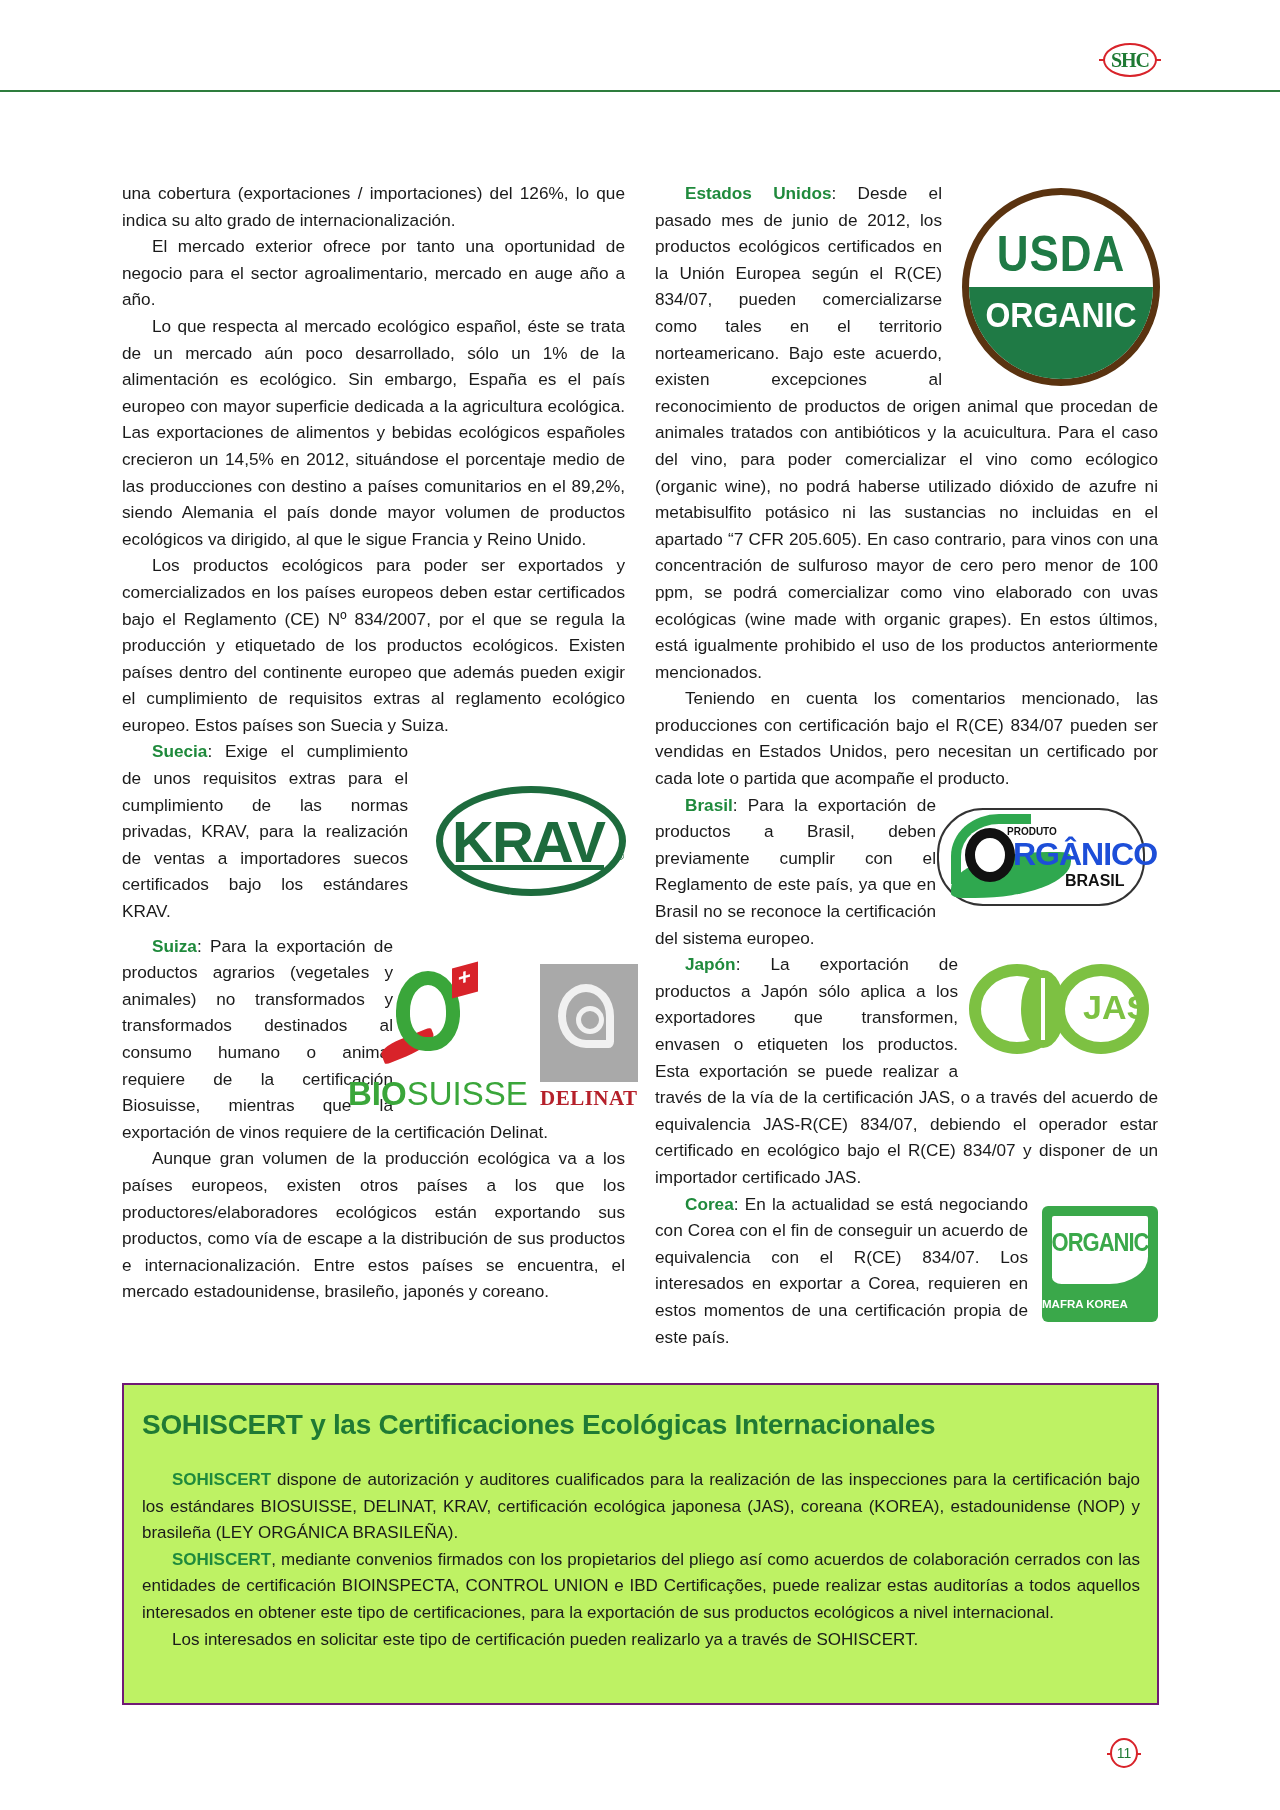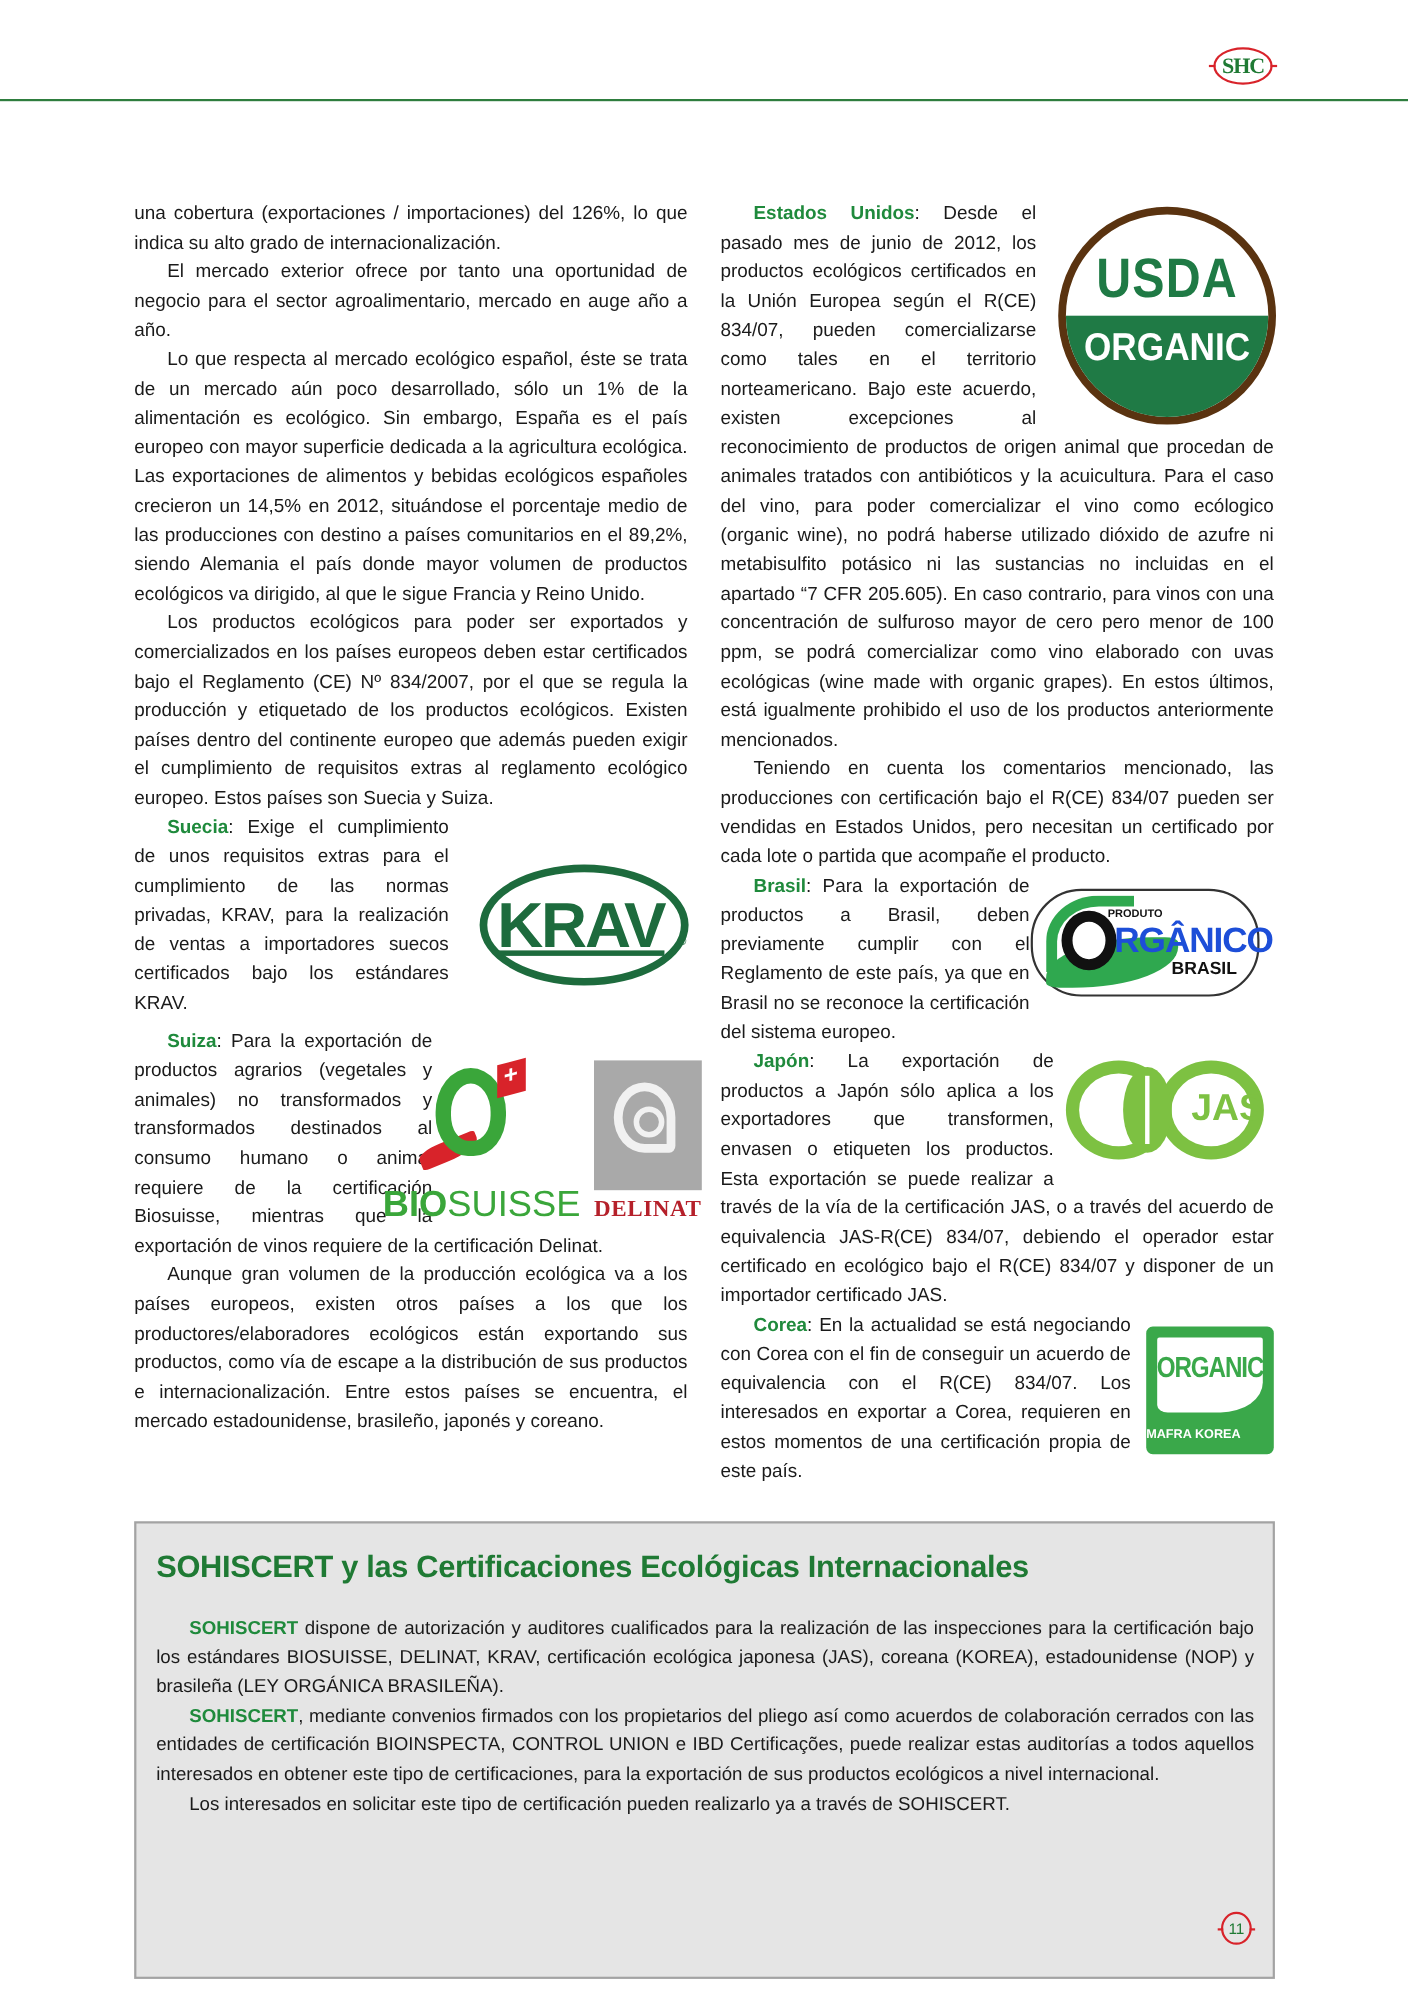--- a/index.html
+++ b/index.html
@@ -53,21 +53,21 @@
   .jas .c1{left:4px;} .jas .c2{left:88px;}
   .jas .leaf{position:absolute;left:56px;top:12px;width:44px;height:78px;background:#7dc142;border-radius:50%;}
   .jas .leaf::after{content:"";position:absolute;left:20px;top:8px;width:4px;height:62px;background:#fff;}
   .jas .txt{position:absolute;left:118px;top:30px;font-size:34px;font-weight:bold;color:#7dc142;}
   
   .korea{left:1042px;top:1206px;width:116px;height:116px;background:#3aa84a;border-radius:6px;}
   .korea .inner{position:absolute;left:10px;top:10px;width:96px;height:68px;background:#fff;border-radius:2px 2px 40% 10%;}
   .korea .t1{position:absolute;left:0;top:24px;width:100%;text-align:center;font-weight:bold;font-size:22px;color:#3aa84a;letter-spacing:-1px;transform:scaleY(1.2);}
   .korea .t2{position:absolute;left:0;top:92px;width:100%;font-weight:bold;font-size:11.5px;color:#fff;}
   
-  .box-sec{position:absolute;left:122px;top:1383px;width:1037px;height:416px;border:2px solid #a3a3a3;background:#e5e5e5;box-sizing:border-box;}
+  .box-sec{position:absolute;left:122px;top:1383px;width:1037px;height:322px;border:2px solid #701a75;background:#bef264;box-sizing:border-box;}
   .box-sec h2{position:absolute;left:18px;top:24px;margin:0;font-size:28px;font-weight:bold;color:#1f7a34;letter-spacing:-0.3px;}
   .box-sec .body{position:absolute;left:18px;top:82px;width:998px;font-size:17px;line-height:26.6px;text-align:justify;}
   .box-sec .body p{margin:0;}
   .pnum{position:absolute;left:1110px;top:1738px;width:28px;height:30px;border:2px solid #d8232a;border-radius:50%;box-sizing:border-box;display:flex;align-items:center;justify-content:center;font-size:14px;color:#1f7a34;}
   .pnum::before,.pnum::after{content:"";position:absolute;top:13px;width:5px;height:2px;background:#d8232a;}
   .pnum::before{left:-5px;} .pnum::after{right:-5px;}
 </style>
 </head>
 <body>
 

